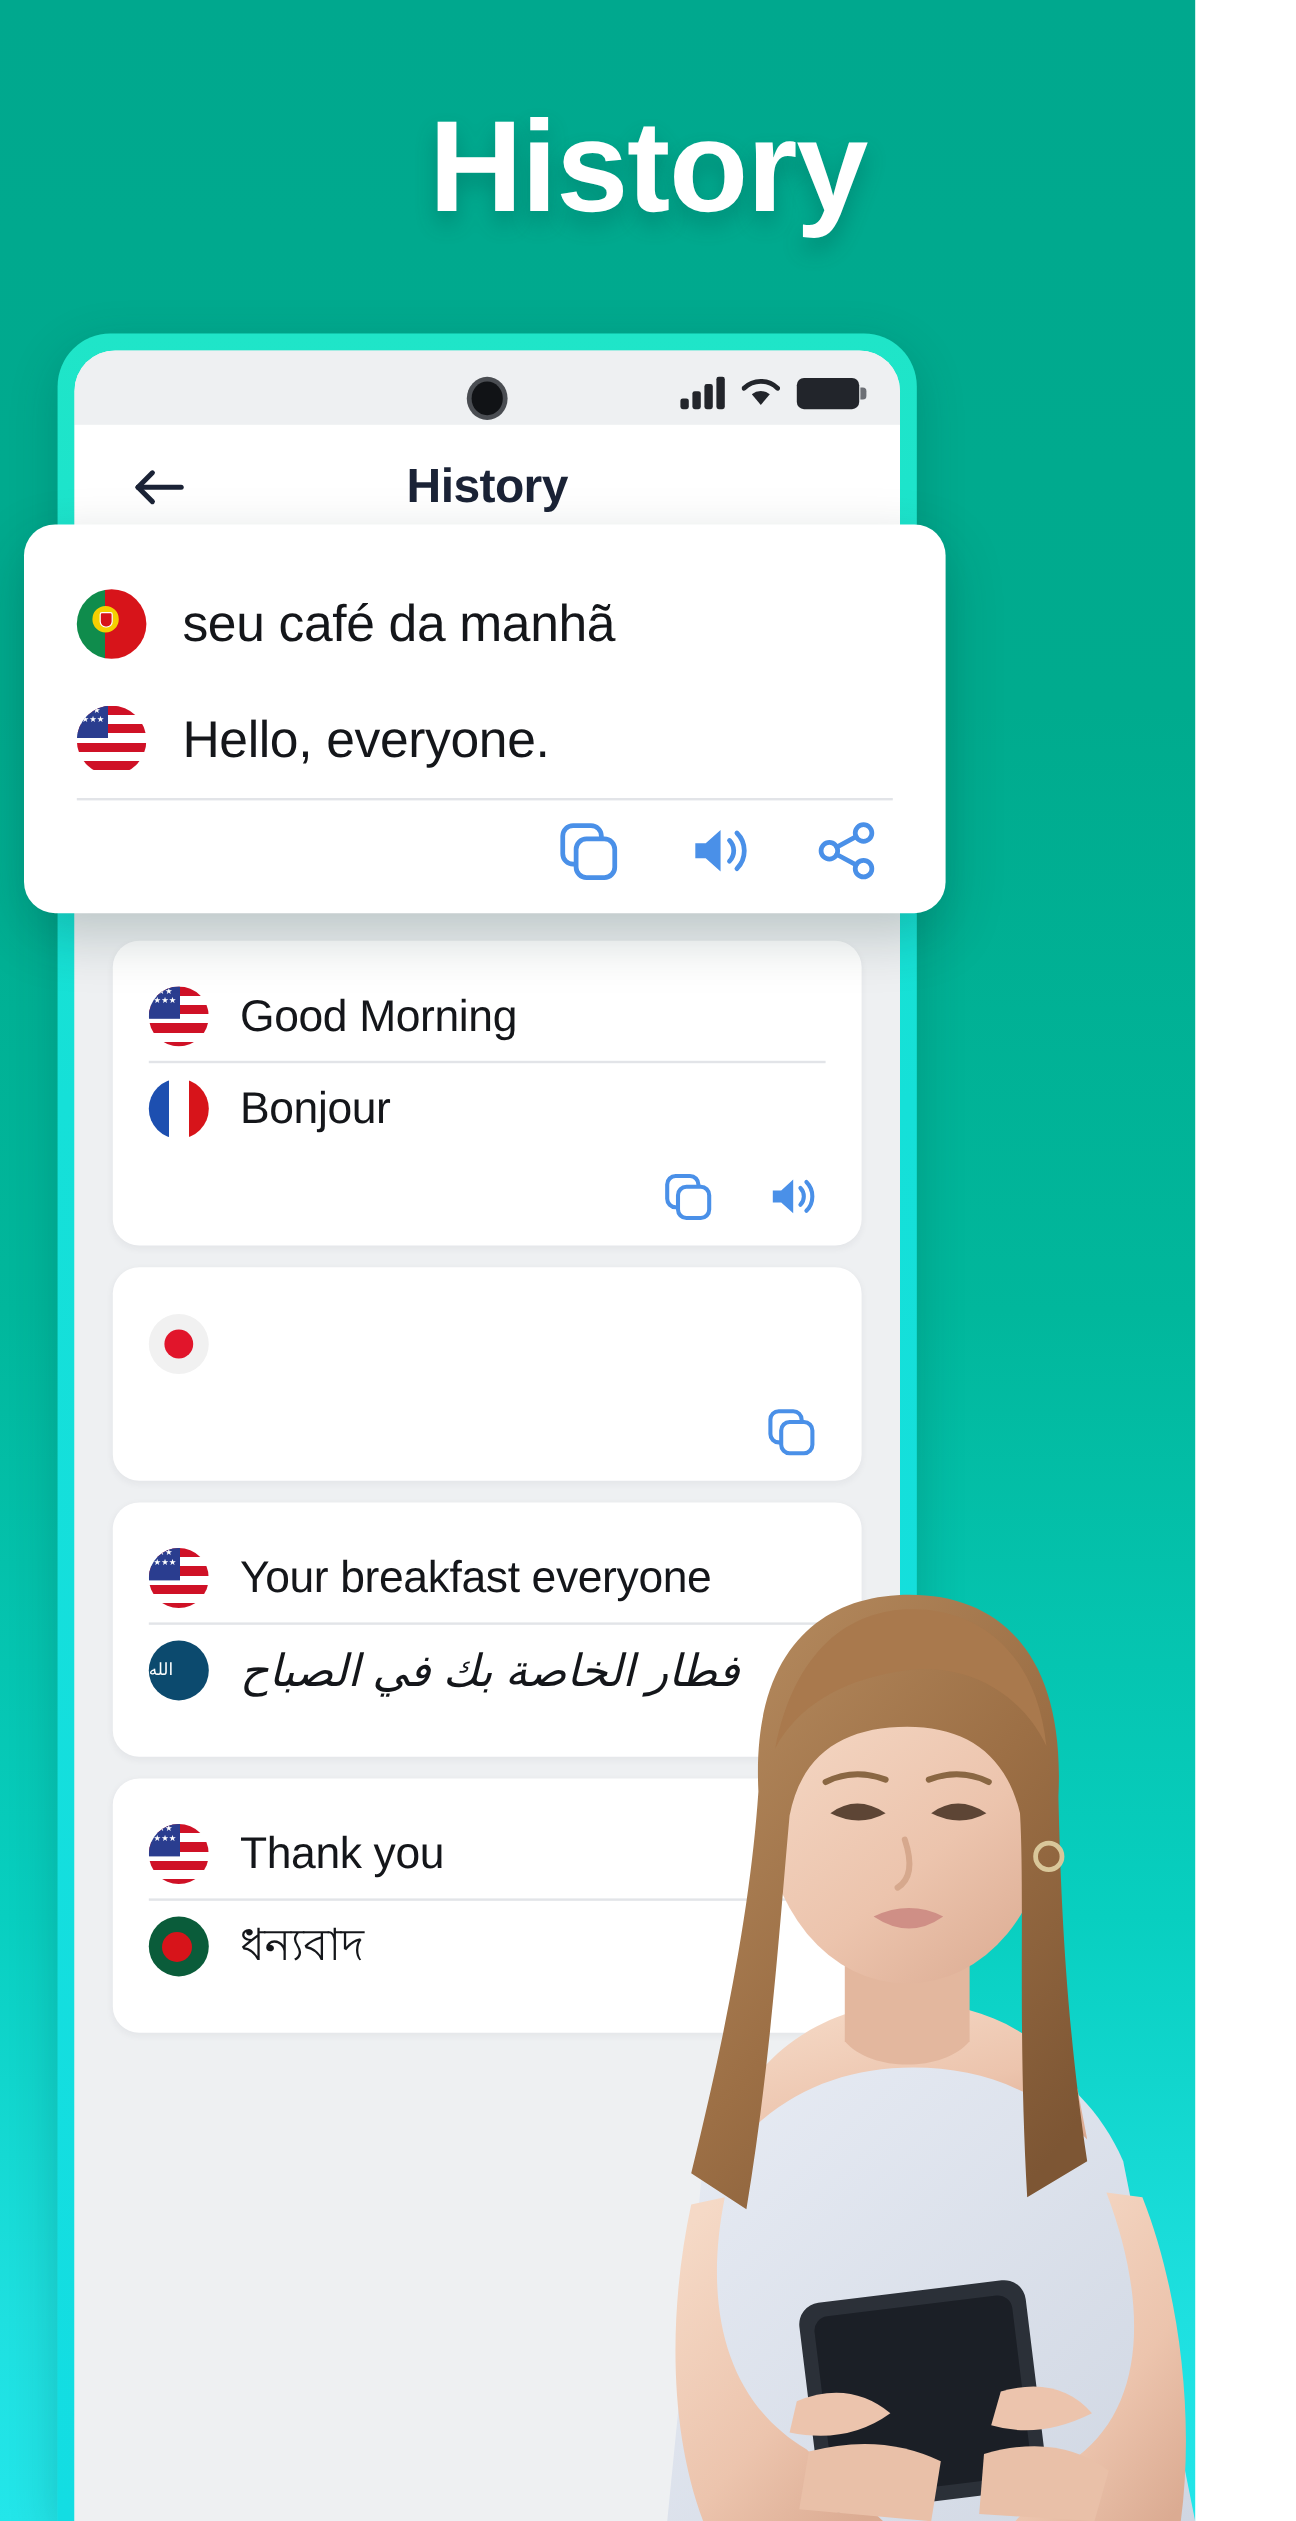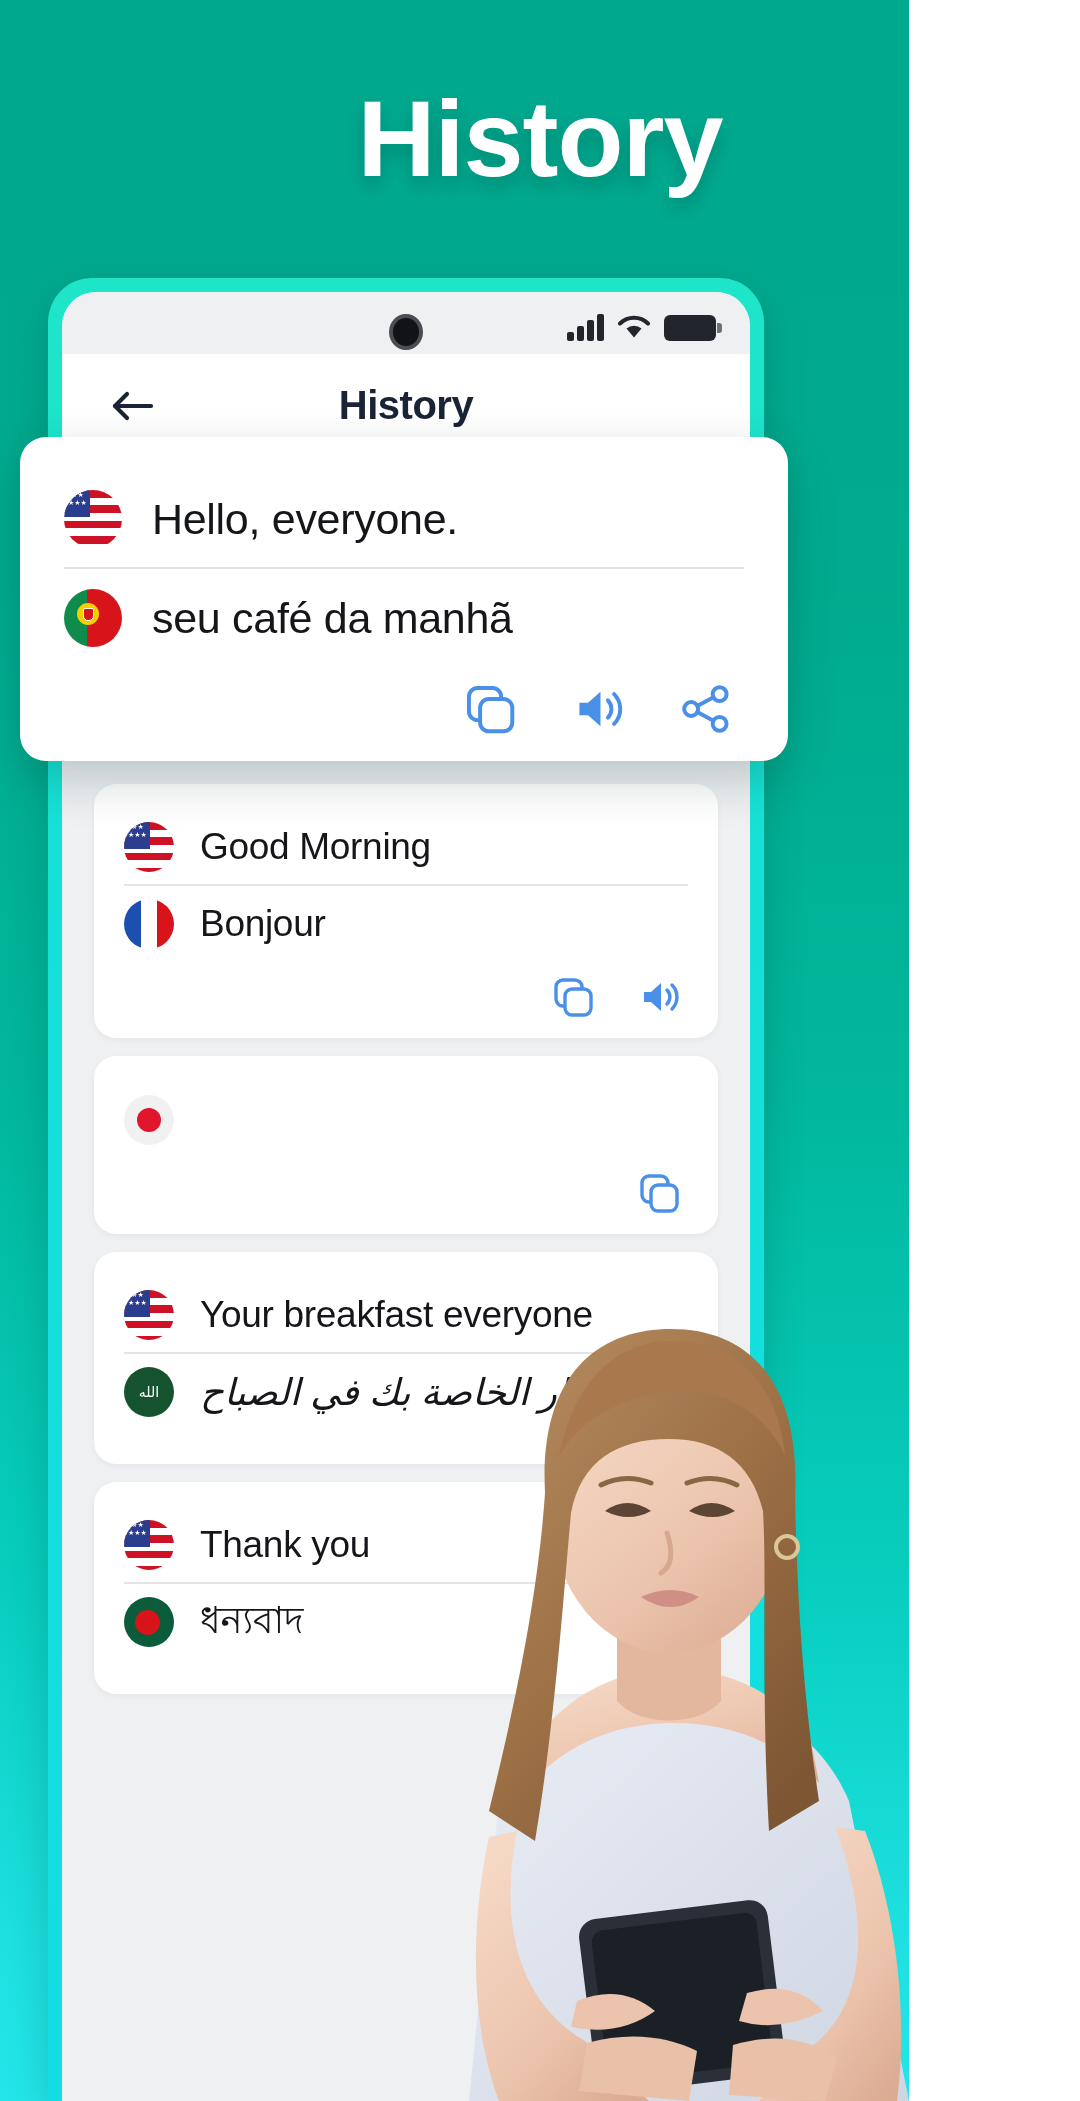--- a/index.html
+++ b/index.html
@@ -5,21 +5,21 @@
   * { box-sizing: border-box; margin: 0; padding: 0; }
   html, body {
     width: 1080px;
     height: 2101px;
     overflow: hidden;
     font-family: "Liberation Sans", sans-serif;
   }
 
   .screen {
     position: relative;
-    width: 909px;
+    width: 996px;
     height: 2101px;
     background: linear-gradient(180deg, #00a88e 0%, #00ab8e 28%, #01b79c 52%, #08cfc0 76%, #1ee0e0 92%, #23e6ea 100%);
     overflow: hidden;
   }
 
   
   .hero-title {
     position: absolute;
     top: 80px;
     left: 0;
@@ -188,21 +188,21 @@
   .flag-pt .crest span {
     width: 11px; height: 13px; background: #d7141a;
     border: 1.5px solid #fff; border-radius: 2px 2px 5px 5px;
   }
 
   .flag-fr { background: linear-gradient(90deg, #1d4fb0 0 33.3%, #ffffff 33.3% 66.6%, #d7141a 66.6% 100%); }
 
   .flag-jp { background: #f1f1f1; display: flex; align-items: center; justify-content: center; }
   .flag-jp .dot { width: 24px; height: 24px; border-radius: 50%; background: #e1152b; }
 
-  .flag-sa { background: #14532d; display: flex; align-items: center; justify-content: center; }
+  .flag-sa { background: #0c4a6e; display: flex; align-items: center; }
   .flag-sa .script {
     color: #ffffff; font-size: 14px; line-height: 1;
     font-family: "DejaVu Sans", sans-serif;
   }
 
   .flag-bd { background: #0a5c3a; display: flex; align-items: center; justify-content: center; }
   .flag-bd .dot { width: 25px; height: 25px; border-radius: 50%; background: #d7141a; margin-left: -3px; }
 
   
   .float-card {
@@ -354,34 +354,34 @@
             <span class="row-text">ধন্যবাদ</span>
           </div>
           <div class="actions"></div>
         </div>
 
       </div>
     </div>
   </div>
 
   <div class="float-card">
-    <div class="row divider">
-      <span class="flag flag-us">
-        <span class="stripes"></span>
-          <span class="canton"></span>
-      </span>
-      <span class="row-text">Hello, everyone.</span>
-    </div>
     <div class="row">
       <span class="flag flag-pt">
           <span class="crest">
             <span></span>
           </span>
         </span>
       <span class="row-text">seu café da manhã</span>
+    </div>
+    <div class="row divider">
+      <span class="flag flag-us">
+        <span class="stripes"></span>
+          <span class="canton"></span>
+      </span>
+      <span class="row-text">Hello, everyone.</span>
     </div>
     <div class="actions">
       <span class="icon-btn">
         <svg width="52" height="52" viewBox="0 0 42 42">
           <rect x="4" y="4" width="26" height="26" rx="7" stroke="#4a90e8" stroke-width="3.2" fill="none"></rect>
           <rect x="13" y="13" width="26" height="26" rx="7" stroke="#4a90e8" stroke-width="3.2" fill="#fff"></rect>
         </svg>
       </span>
       <span class="icon-btn">
         <svg width="52" height="52" viewBox="0 0 42 42">

